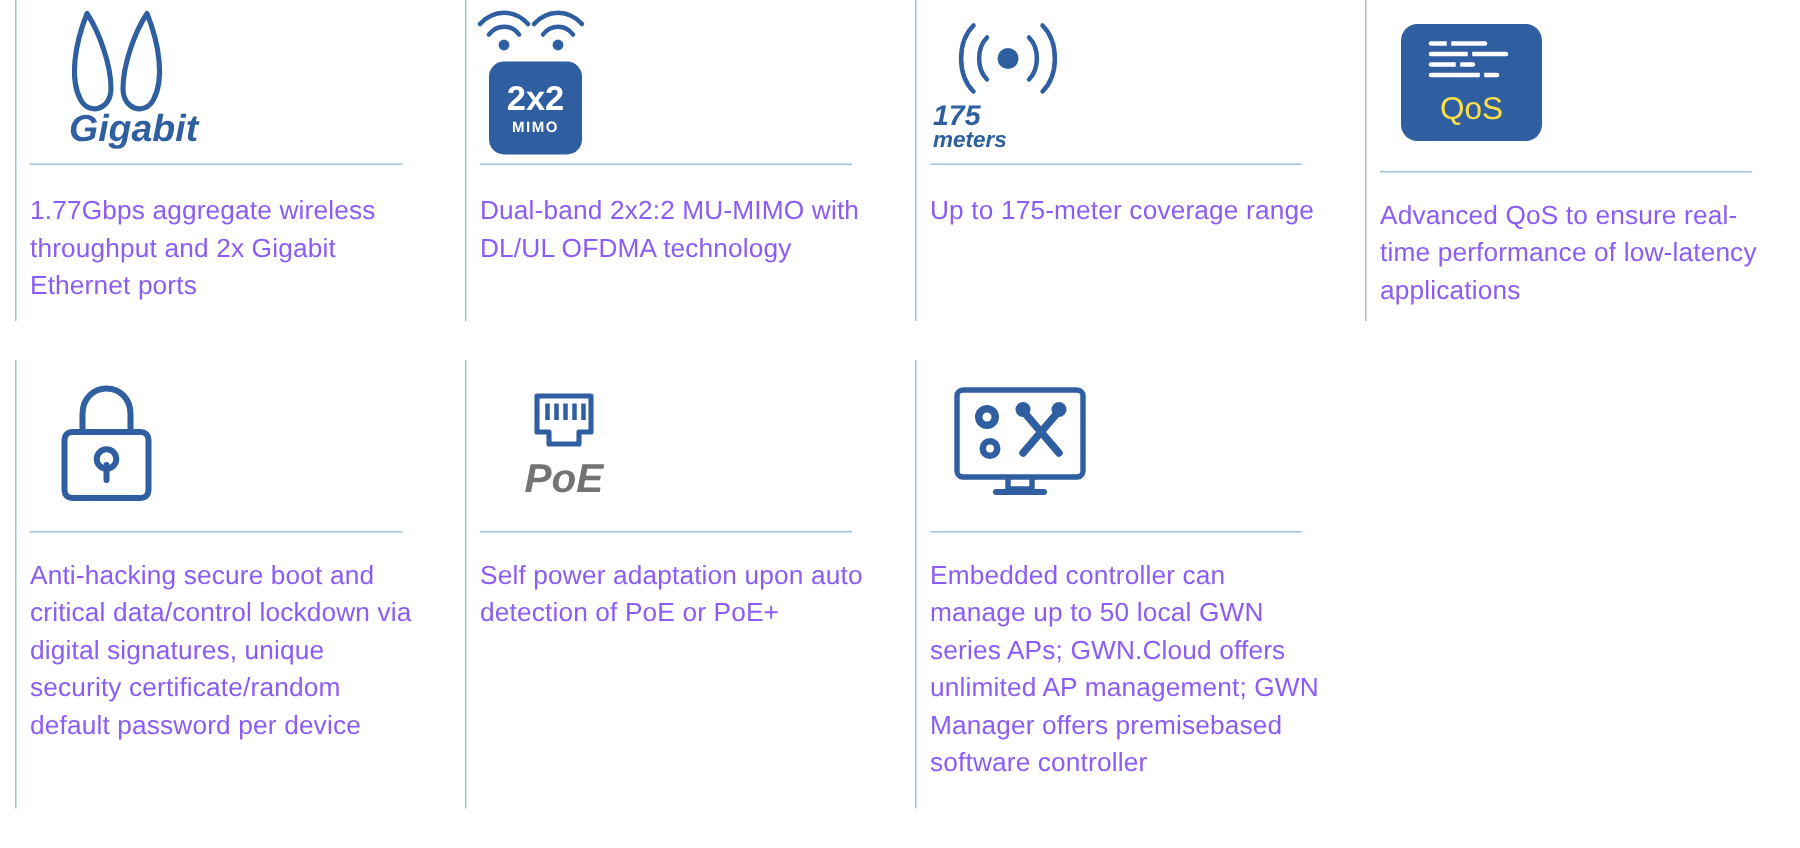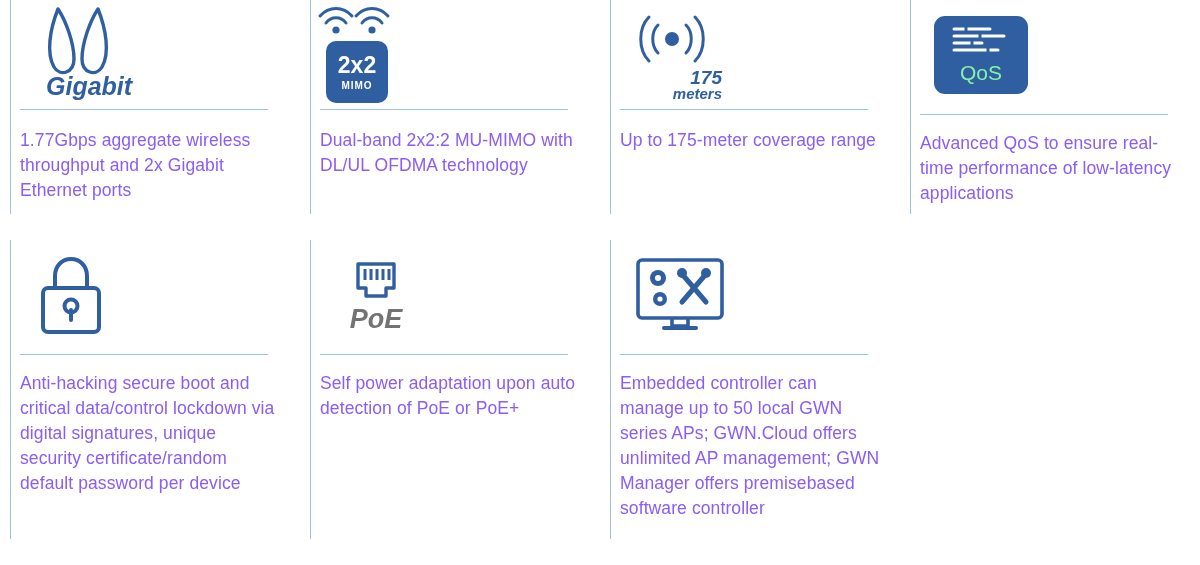--- a/index.html
+++ b/index.html
@@ -92,34 +92,34 @@
   .mimo-box .big { font-size: 23px; font-weight: bold; letter-spacing: 0px;}
   .mimo-box .small { font-size: 10px; font-weight: bold; margin-top: 4px; letter-spacing: 1px;}
   .qos-box {
     width: 94px; height: 78px;
     background: #2f5fa0;
     border-radius: 11px;
     display: flex;
     flex-direction: column;
     align-items: center;
     justify-content: flex-start;
-    color: #86efac;
+    color: #fde047;
     padding-top: 8px;
     box-sizing: border-box;
   }
   .qos-box .qos-label {
     font-size: 21px;
     margin-top: 3px;
   }
   .meters-text {
     font-family: "Liberation Sans", sans-serif;
     font-style: italic;
     font-weight: bold;
     color: #2f5fa0;
-    text-align: right;
+    text-align: left;
     line-height: 0.95;
   }
   .meters-text .n { font-size: 19px; display:block; }
   .meters-text .u { font-size: 15px; display:block; }
   .poe-text {
     font-family: "Liberation Sans", sans-serif;
     font-style: italic;
     font-weight: bold;
     font-size: 27px;
     color: #737373;

